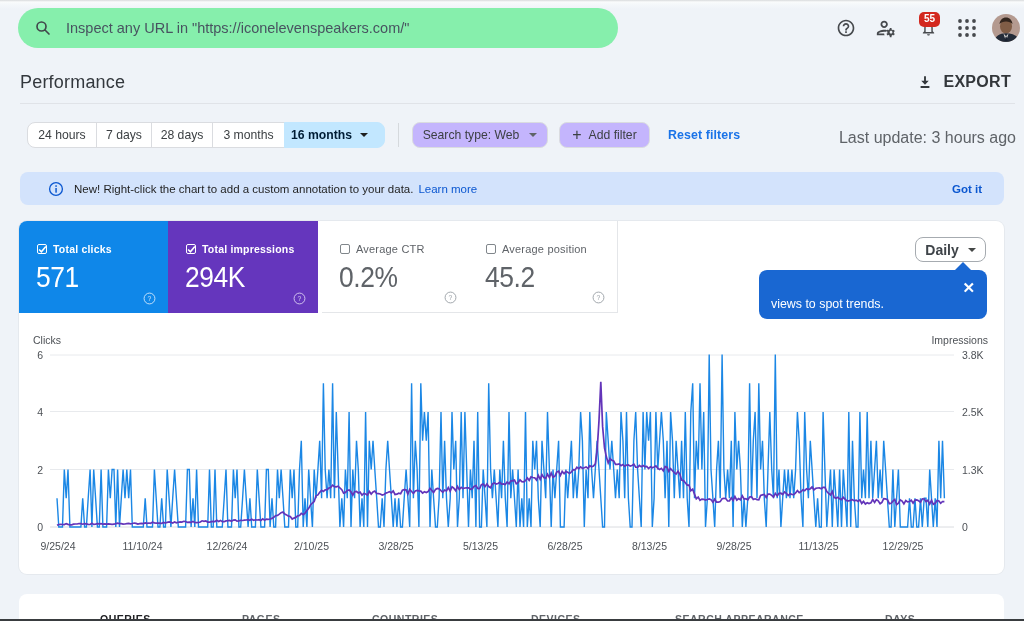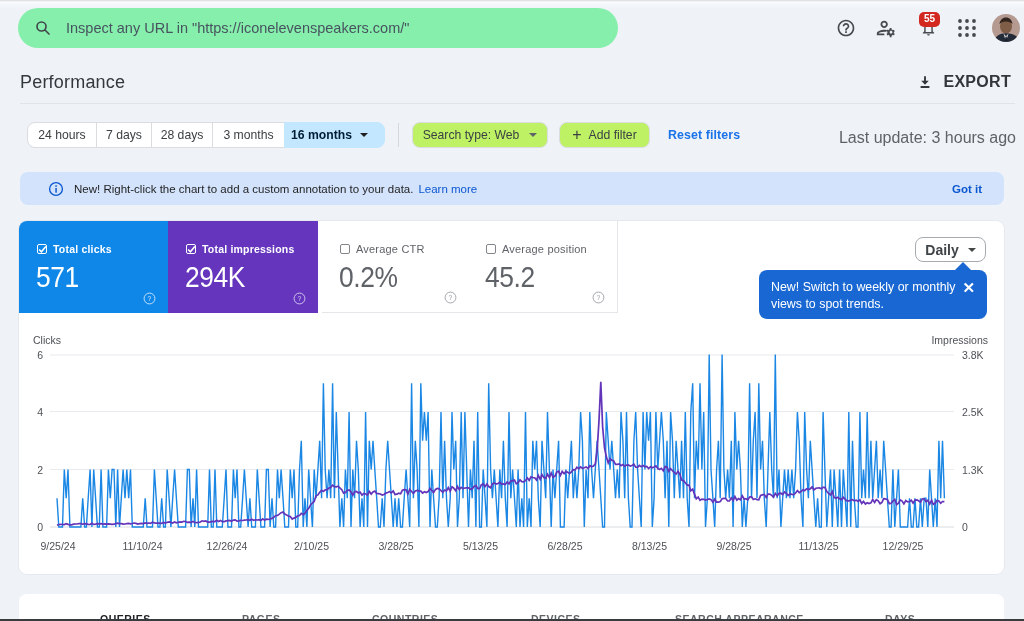--- a/index.html
+++ b/index.html
@@ -17,21 +17,21 @@
 
 .chiprow { left:20px; top:122px; height:26px; display:flex; align-items:center; }
 .chip { height:26px; border:1px solid #dadce0; background:#fff; color:#3c4043;
   font-size:12.2px; display:flex; align-items:center; justify-content:center; margin-left:-1px; }
 .chip.first { border-radius:8px 0 0 8px; margin-left:7px; }
 .chip.sel { background:#c2e7ff; border-color:#c2e7ff; color:#001d35; font-weight:bold;
   border-radius:0 8px 8px 0; padding-right:10px; }
 .caret { width:0; height:0; border-left:4.3px solid transparent; border-right:4.3px solid transparent;
   border-top:4.8px solid #1f1f1f; display:inline-block; margin-left:8px; }
 .vsep { width:1px; height:24px; background:#d5d9dd; margin:0 13px; }
-.pill { height:26px; border:1px solid #dadce0; border-radius:8px; background:#bef264;
+.pill { height:26px; border:1px solid #dadce0; border-radius:8px; background:#c4b5fd;
   color:#3c4043; font-size:12.2px; display:flex; align-items:center; padding:0 12px; }
 .reset { color:#1a73e8; font-size:12.4px; margin-left:18px; font-weight:bold; letter-spacing:.1px; }
 .lastupd { right:8px; top:129px; font-size:16px; color:#5f6368; }
 
 .banner { left:20px; top:172px; width:984px; height:33px; background:#d3e3fc;
   border-radius:8px; display:flex; align-items:center; font-size:11.5px; color:#1f1f1f; }
 .banner .learn { color:#0b57d0; margin-left:5px; }
 .banner .gotit { position:absolute; right:22px; color:#0b57d0; font-weight:bold; }
 
 .card { left:19px; top:221px; width:985px; height:353px; background:#fff; border-radius:8px;
@@ -222,21 +222,20 @@
     <text x="734" y="550">9/28/25</text>
       <text x="818.5" y="550">11/13/25</text>
     <text x="903" y="550">12/29/25</text>
   </g>
   <polyline fill="none" stroke="#1b87e5" stroke-width="1.4" points="57.0,498.2 58.8,527.0 60.7,527.0 62.5,527.0 64.3,469.5 66.2,498.2 68.0,469.5 69.9,527.0 71.7,527.0 73.5,527.0 75.4,527.0 77.2,527.0 79.0,527.0 80.9,527.0 82.7,498.2 84.6,527.0 86.4,527.0 88.2,498.2 90.1,469.5 91.9,527.0 93.7,469.5 95.6,498.2 97.4,527.0 99.3,527.0 101.1,469.5 102.9,527.0 104.8,527.0 106.6,527.0 108.4,469.5 110.3,498.2 112.1,469.5 114.0,469.5 115.8,527.0 117.6,469.5 119.5,527.0 121.3,498.2 123.1,469.5 125.0,498.2 126.8,469.5 128.7,498.2 130.5,469.5 132.3,527.0 134.2,527.0 136.0,527.0 137.8,527.0 139.7,527.0 141.5,527.0 143.3,527.0 145.2,498.2 147.0,527.0 148.9,527.0 150.7,527.0 152.5,527.0 154.4,469.5 156.2,498.2 158.0,527.0 159.9,527.0 161.7,498.2 163.6,527.0 165.4,527.0 167.2,469.5 169.1,498.2 170.9,527.0 172.7,498.2 174.6,469.5 176.4,498.2 178.3,527.0 180.1,527.0 181.9,527.0 183.8,527.0 185.6,527.0 187.4,469.5 189.3,469.5 191.1,527.0 193.0,498.2 194.8,527.0 196.6,469.5 198.5,527.0 200.3,527.0 202.1,527.0 204.0,527.0 205.8,527.0 207.7,527.0 209.5,469.5 211.3,527.0 213.2,527.0 215.0,469.5 216.8,527.0 218.7,527.0 220.5,527.0 222.3,527.0 224.2,498.2 226.0,469.5 227.9,527.0 229.7,527.0 231.5,527.0 233.4,469.5 235.2,498.2 237.0,469.5 238.9,527.0 240.7,527.0 242.6,498.2 244.4,469.5 246.2,498.2 248.1,527.0 249.9,498.2 251.7,527.0 253.6,527.0 255.4,527.0 257.3,469.5 259.1,498.2 260.9,527.0 262.8,527.0 264.6,527.0 266.4,469.5 268.3,469.5 270.1,527.0 272.0,498.2 273.8,527.0 275.6,527.0 277.5,469.5 279.3,498.2 281.1,469.5 283.0,498.2 284.8,527.0 286.6,527.0 288.5,527.0 290.3,469.5 292.2,498.2 294.0,469.5 295.8,527.0 297.7,527.0 299.5,469.5 301.3,440.8 303.2,527.0 305.0,498.2 306.9,527.0 308.7,469.5 310.5,498.2 312.4,527.0 314.2,469.5 316.0,498.2 317.9,469.5 319.7,440.8 321.6,498.2 323.4,383.2 325.2,469.5 327.1,498.2 328.9,469.5 330.7,498.2 332.6,383.2 334.4,498.2 336.3,412.0 338.1,469.5 339.9,527.0 341.8,498.2 343.6,527.0 345.4,469.5 347.3,498.2 349.1,412.0 351.0,527.0 352.8,469.5 354.6,498.2 356.5,440.8 358.3,469.5 360.1,527.0 362.0,498.2 363.8,527.0 365.6,412.0 367.5,527.0 369.3,440.8 371.2,469.5 373.0,440.8 374.8,469.5 376.7,498.2 378.5,527.0 380.3,527.0 382.2,498.2 384.0,527.0 385.9,469.5 387.7,440.8 389.5,469.5 391.4,498.2 393.2,527.0 395.0,498.2 396.9,527.0 398.7,498.2 400.6,527.0 402.4,527.0 404.2,498.2 406.1,469.5 407.9,498.2 409.7,527.0 411.6,383.2 413.4,498.2 415.3,440.8 417.1,469.5 418.9,527.0 420.8,383.2 422.6,440.8 424.4,412.0 426.3,440.8 428.1,412.0 430.0,527.0 431.8,469.5 433.6,498.2 435.5,527.0 437.3,527.0 439.1,498.2 441.0,412.0 442.8,498.2 444.6,440.8 446.5,498.2 448.3,527.0 450.2,498.2 452.0,412.0 453.8,469.5 455.7,440.8 457.5,527.0 459.3,498.2 461.2,412.0 463.0,498.2 464.9,412.0 466.7,469.5 468.5,527.0 470.4,469.5 472.2,498.2 474.0,440.8 475.9,527.0 477.7,412.0 479.6,527.0 481.4,527.0 483.2,469.5 485.1,498.2 486.9,527.0 488.7,383.2 490.6,469.5 492.4,498.2 494.3,469.5 496.1,498.2 497.9,527.0 499.8,469.5 501.6,498.2 503.4,440.8 505.3,498.2 507.1,527.0 509.0,412.0 510.8,498.2 512.6,469.5 514.5,498.2 516.3,527.0 518.1,469.5 520.0,527.0 521.8,498.2 523.6,527.0 525.5,412.0 527.3,527.0 529.2,498.2 531.0,527.0 532.8,440.8 534.7,469.5 536.5,440.8 538.3,498.2 540.2,527.0 542.0,440.8 543.9,469.5 545.7,498.2 547.5,412.0 549.4,469.5 551.2,527.0 553.0,469.5 554.9,498.2 556.7,469.5 558.6,440.8 560.4,527.0 562.2,527.0 564.1,527.0 565.9,469.5 567.7,498.2 569.6,469.5 571.4,440.8 573.3,498.2 575.1,469.5 576.9,498.2 578.8,469.5 580.6,412.0 582.4,440.8 584.3,527.0 586.1,469.5 588.0,498.2 589.8,412.0 591.6,469.5 593.5,498.2 595.3,469.5 597.1,440.8 599.0,469.5 600.8,498.2 602.6,527.0 604.5,527.0 606.3,412.0 608.2,440.8 610.0,469.5 611.8,440.8 613.7,469.5 615.5,498.2 617.3,469.5 619.2,498.2 621.0,412.0 622.9,440.8 624.7,498.2 626.5,412.0 628.4,498.2 630.2,527.0 632.0,527.0 633.9,440.8 635.7,412.0 637.6,469.5 639.4,498.2 641.2,527.0 643.1,412.0 644.9,469.5 646.7,412.0 648.6,440.8 650.4,412.0 652.3,527.0 654.1,498.2 655.9,412.0 657.8,469.5 659.6,440.8 661.4,412.0 663.3,440.8 665.1,498.2 667.0,440.8 668.8,527.0 670.6,412.0 672.5,440.8 674.3,498.2 676.1,440.8 678.0,469.5 679.8,498.2 681.6,440.8 683.5,498.2 685.3,412.0 687.2,498.2 689.0,527.0 690.8,412.0 692.7,383.2 694.5,498.2 696.3,440.8 698.2,469.5 700.0,383.2 701.9,469.5 703.7,412.0 705.5,527.0 707.4,498.2 709.2,354.5 711.0,469.5 712.9,498.2 714.7,527.0 716.6,469.5 718.4,440.8 720.2,498.2 722.1,354.5 723.9,469.5 725.7,498.2 727.6,469.5 729.4,498.2 731.3,440.8 733.1,527.0 734.9,412.0 736.8,469.5 738.6,440.8 740.4,469.5 742.3,527.0 744.1,498.2 745.9,527.0 747.8,498.2 749.6,383.2 751.5,498.2 753.3,440.8 755.1,412.0 757.0,498.2 758.8,383.2 760.6,469.5 762.5,440.8 764.3,498.2 766.2,527.0 768.0,469.5 769.8,412.0 771.7,469.5 773.5,498.2 775.3,354.5 777.2,498.2 779.0,469.5 780.9,527.0 782.7,498.2 784.5,469.5 786.4,498.2 788.2,469.5 790.0,498.2 791.9,469.5 793.7,498.2 795.6,469.5 797.4,412.0 799.2,440.8 801.1,498.2 802.9,527.0 804.7,412.0 806.6,469.5 808.4,498.2 810.3,440.8 812.1,469.5 813.9,498.2 815.8,527.0 817.6,498.2 819.4,527.0 821.3,527.0 823.1,412.0 824.9,469.5 826.8,527.0 828.6,498.2 830.5,469.5 832.3,527.0 834.1,469.5 836.0,498.2 837.8,527.0 839.6,469.5 841.5,527.0 843.3,469.5 845.2,498.2 847.0,527.0 848.8,412.0 850.7,527.0 852.5,440.8 854.3,498.2 856.2,527.0 858.0,527.0 859.9,412.0 861.7,498.2 863.5,469.5 865.4,498.2 867.2,412.0 869.0,498.2 870.9,440.8 872.7,498.2 874.6,469.5 876.4,440.8 878.2,498.2 880.1,469.5 881.9,498.2 883.7,440.8 885.6,469.5 887.4,498.2 889.3,527.0 891.1,527.0 892.9,469.5 894.8,527.0 896.6,498.2 898.4,469.5 900.3,527.0 902.1,527.0 903.9,527.0 905.8,527.0 907.6,527.0 909.5,498.2 911.3,527.0 913.1,527.0 915.0,498.2 916.8,527.0 918.6,527.0 920.5,498.2 922.3,527.0 924.2,498.2 926.0,498.2 927.8,527.0 929.7,469.5 931.5,498.2 933.3,527.0 935.2,498.2 937.0,527.0 938.9,440.8 940.7,498.2 942.5,440.8 944.4,498.2"></polyline>
   <polyline fill="none" stroke="#6334b9" stroke-width="1.7" points="57.0,525.3 58.8,524.5 60.7,524.4 62.5,524.5 64.3,524.6 66.2,523.6 68.0,524.4 69.9,524.9 71.7,524.8 73.5,524.2 75.4,524.0 77.2,524.0 79.0,523.5 80.9,523.7 82.7,524.2 84.6,523.6 86.4,523.9 88.2,524.4 90.1,524.5 91.9,523.3 93.7,524.4 95.6,524.1 97.4,523.6 99.3,523.9 101.1,523.7 102.9,524.2 104.8,523.9 106.6,524.2 108.4,523.9 110.3,524.1 112.1,524.3 114.0,524.2 115.8,523.6 117.6,523.1 119.5,523.6 121.3,523.6 123.1,524.1 125.0,524.0 126.8,523.7 128.7,523.4 130.5,523.9 132.3,523.5 134.2,523.0 136.0,523.4 137.8,524.1 139.7,523.6 141.5,523.4 143.3,523.6 145.2,522.9 147.0,523.3 148.9,523.0 150.7,523.3 152.5,522.1 154.4,522.9 156.2,523.2 158.0,523.0 159.9,523.2 161.7,523.3 163.6,522.4 165.4,523.0 167.2,522.3 169.1,521.9 170.9,522.2 172.7,523.0 174.6,522.0 176.4,522.8 178.3,522.2 180.1,521.8 181.9,522.1 183.8,521.3 185.6,521.5 187.4,522.4 189.3,522.2 191.1,522.3 193.0,521.5 194.8,522.5 196.6,522.6 198.5,522.5 200.3,522.0 202.1,520.8 204.0,521.3 205.8,521.0 207.7,522.1 209.5,522.2 211.3,521.7 213.2,521.3 215.0,521.5 216.8,520.3 218.7,521.5 220.5,520.4 222.3,521.6 224.2,521.7 226.0,520.9 227.9,520.7 229.7,520.4 231.5,521.3 233.4,520.1 235.2,519.8 237.0,521.2 238.9,520.9 240.7,520.3 242.6,520.5 244.4,520.1 246.2,520.0 248.1,519.7 249.9,520.3 251.7,519.3 253.6,520.3 255.4,519.8 257.3,520.0 259.1,519.7 260.9,520.5 262.8,518.9 264.6,520.3 266.4,519.1 268.3,519.3 270.1,519.0 272.0,518.4 273.8,517.2 275.6,515.7 277.5,515.4 279.3,514.1 281.1,512.7 283.0,512.1 284.8,514.1 286.6,514.9 288.5,516.2 290.3,516.5 292.2,519.1 294.0,518.1 295.8,517.4 297.7,515.8 299.5,515.5 301.3,513.4 303.2,514.6 305.0,513.1 306.9,510.6 308.7,508.3 310.5,505.0 312.4,503.0 314.2,501.5 316.0,495.8 317.9,494.9 319.7,492.3 321.6,490.3 323.4,491.4 325.2,489.8 327.1,489.6 328.9,488.0 330.7,487.6 332.6,485.1 334.4,486.6 336.3,486.8 338.1,486.2 339.9,488.0 341.8,489.7 343.6,493.1 345.4,492.4 347.3,490.5 349.1,490.0 351.0,491.8 352.8,495.1 354.6,491.7 356.5,491.5 358.3,492.9 360.1,492.0 362.0,495.2 363.8,493.5 365.6,494.0 367.5,495.0 369.3,491.4 371.2,494.1 373.0,492.0 374.8,491.1 376.7,493.5 378.5,493.7 380.3,494.0 382.2,495.0 384.0,494.5 385.9,493.1 387.7,492.5 389.5,491.6 391.4,492.8 393.2,490.9 395.0,494.5 396.9,494.2 398.7,493.2 400.6,493.8 402.4,490.3 404.2,489.7 406.1,489.9 407.9,494.0 409.7,489.4 411.6,491.5 413.4,493.5 415.3,491.0 417.1,490.4 418.9,490.9 420.8,491.1 422.6,493.1 424.4,491.8 426.3,492.5 428.1,491.6 430.0,488.4 431.8,490.4 433.6,492.6 435.5,489.4 437.3,488.4 439.1,488.8 441.0,490.7 442.8,492.2 444.6,490.0 446.5,490.9 448.3,487.5 450.2,491.2 452.0,486.8 453.8,488.2 455.7,490.7 457.5,486.5 459.3,489.6 461.2,487.3 463.0,488.6 464.9,488.0 466.7,487.9 468.5,487.8 470.4,489.2 472.2,488.7 474.0,486.4 475.9,485.5 477.7,488.4 479.6,488.6 481.4,484.7 483.2,484.1 485.1,486.5 486.9,484.0 488.7,486.5 490.6,487.7 492.4,483.8 494.3,483.0 496.1,484.1 497.9,483.5 499.8,482.3 501.6,484.2 503.4,483.9 505.3,484.5 507.1,482.0 509.0,483.8 510.8,480.8 512.6,480.9 514.5,480.1 516.3,483.8 518.1,482.7 520.0,479.8 521.8,481.7 523.6,481.8 525.5,480.7 527.3,478.0 529.2,480.4 531.0,476.8 532.8,477.5 534.7,477.8 536.5,480.0 538.3,475.4 540.2,479.4 542.0,474.7 543.9,477.6 545.7,478.4 547.5,474.1 549.4,477.6 551.2,473.0 553.0,477.3 554.9,476.2 556.7,472.1 558.6,471.2 560.4,475.4 562.2,471.4 564.1,473.7 565.9,471.4 567.7,472.2 569.6,473.5 571.4,471.8 573.3,469.6 575.1,469.9 576.9,467.3 578.8,468.6 580.6,466.8 582.4,468.4 584.3,467.7 586.1,466.9 588.0,468.4 589.8,465.7 591.6,466.8 593.5,466.1 595.3,463.8 597.1,450.8 599.0,420.6 600.8,381.8 602.6,426.4 604.5,447.9 606.3,456.6 608.2,463.0 610.0,458.7 611.8,460.2 613.7,460.9 615.5,464.3 617.3,464.3 619.2,464.0 621.0,465.7 622.9,464.5 624.7,466.3 626.5,465.1 628.4,464.9 630.2,466.1 632.0,465.5 633.9,464.3 635.7,467.2 637.6,467.4 639.4,465.4 641.2,466.8 643.1,465.5 644.9,466.7 646.7,466.5 648.6,468.6 650.4,466.7 652.3,467.8 654.1,466.9 655.9,465.9 657.8,468.3 659.6,469.4 661.4,468.3 663.3,470.9 665.1,466.6 667.0,467.1 668.8,471.4 670.6,468.6 672.5,470.7 674.3,472.6 676.1,474.1 678.0,471.2 679.8,474.0 681.6,480.0 683.5,480.6 685.3,482.8 687.2,485.1 689.0,485.1 690.8,490.7 692.7,489.2 694.5,494.1 696.3,498.8 698.2,497.1 700.0,500.3 701.9,499.1 703.7,499.3 705.5,500.1 707.4,499.5 709.2,499.0 711.0,499.6 712.9,502.3 714.7,499.2 716.6,502.1 718.4,502.2 720.2,501.6 722.1,498.7 723.9,498.3 725.7,498.5 727.6,501.0 729.4,500.9 731.3,497.9 733.1,500.6 734.9,496.5 736.8,500.1 738.6,498.5 740.4,499.8 742.3,495.9 744.1,499.0 745.9,498.7 747.8,499.9 749.6,497.0 751.5,496.6 753.3,499.4 755.1,498.8 757.0,499.6 758.8,499.8 760.6,495.5 762.5,494.9 764.3,494.4 766.2,497.5 768.0,494.1 769.8,494.0 771.7,495.4 773.5,497.0 775.3,493.3 777.2,495.9 779.0,493.4 780.9,493.2 782.7,494.5 784.5,492.0 786.4,493.3 788.2,495.5 790.0,493.8 791.9,494.3 793.7,494.6 795.6,492.9 797.4,490.5 799.2,492.6 801.1,491.5 802.9,489.8 804.7,490.7 806.6,488.7 808.4,489.6 810.3,488.7 812.1,486.9 813.9,489.9 815.8,488.3 817.6,488.0 819.4,487.9 821.3,488.7 823.1,487.3 824.9,487.4 826.8,491.6 828.6,493.4 830.5,494.9 832.3,491.4 834.1,497.4 836.0,498.2 837.8,497.3 839.6,498.8 841.5,499.6 843.3,497.4 845.2,499.4 847.0,500.9 848.8,500.8 850.7,500.2 852.5,499.6 854.3,500.9 856.2,500.1 858.0,501.4 859.9,499.9 861.7,503.4 863.5,501.4 865.4,504.0 867.2,502.7 869.0,503.6 870.9,502.8 872.7,499.5 874.6,502.5 876.4,499.6 878.2,500.8 880.1,503.7 881.9,502.4 883.7,498.7 885.6,498.9 887.4,499.7 889.3,503.7 891.1,503.2 892.9,501.1 894.8,499.5 896.6,504.5 898.4,503.1 900.3,499.9 902.1,501.1 903.9,503.9 905.8,500.6 907.6,501.9 909.5,501.5 911.3,500.2 913.1,503.1 915.0,500.1 916.8,499.9 918.6,500.8 920.5,502.3 922.3,498.8 924.2,499.0 926.0,501.5 927.8,500.3 929.7,504.0 931.5,500.3 933.3,504.3 935.2,503.3 937.0,500.5 938.9,501.0 940.7,503.3 942.5,501.5 944.4,501.6"></polyline>
 </svg>
 
 <div class="abs tip">
     <div class="arrow"></div>
-  <div class="l1">New! Switch to weekly or monthly</div>
   <div class="l2">views to spot trends.</div>
   <div class="x">✕</div>
 </div>
 
 <div class="abs tabs">
   <div class="tab" style="left:81px;color:#202124">QUERIES</div>
   <div class="tab" style="left:223px">PAGES</div>
   <div class="tab" style="left:353px">COUNTRIES</div>
   <div class="tab" style="left:512px">DEVICES</div>
   <div class="tab" style="left:656px">SEARCH APPEARANCE</div>

